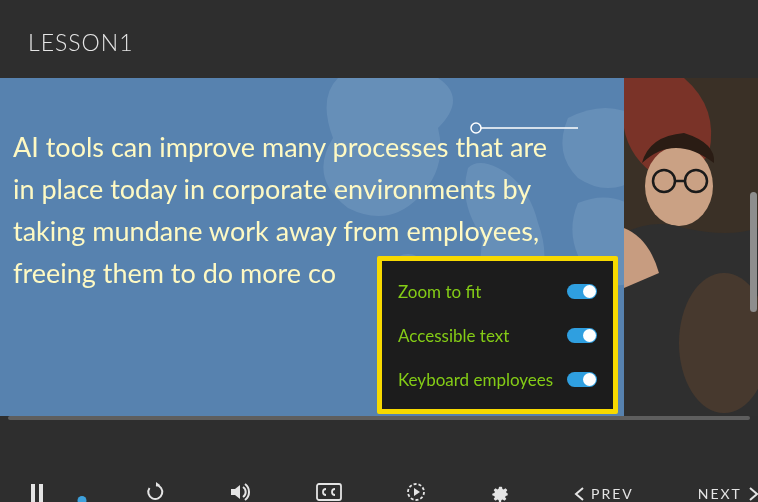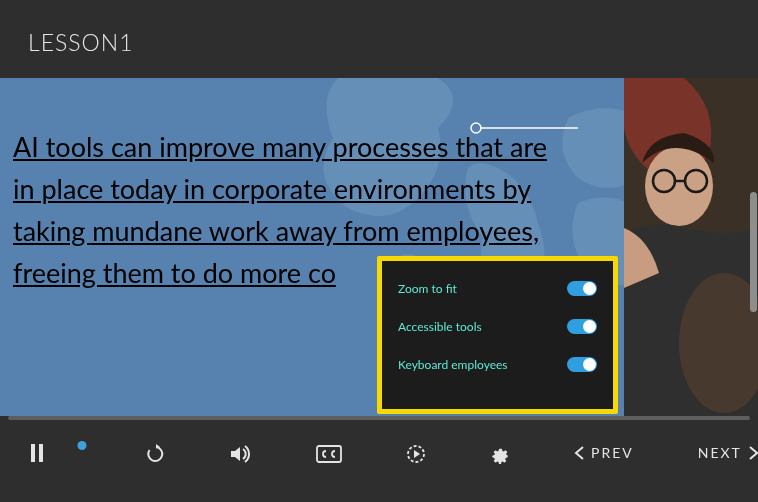--- a/index.html
+++ b/index.html
@@ -3,30 +3,30 @@
 <meta charset="utf-8">
 <style>
   * { box-sizing: border-box; margin: 0; padding: 0; }
   html, body { width: 758px; height: 502px; overflow: hidden; font-family: 'Segoe UI', 'Lato', Arial, sans-serif; background: #fff; }
   .frame { position: relative; width: 758px; height: 502px; background: #2e2e2e; }
   .header { position: absolute; left: 28px; top: 28px; color: #e6e6e6; font-size: 23px; letter-spacing: 1px; font-weight: 300; }
   .slide-wrap { position: absolute; left: 0; top: 78px; width: 758px; height: 338px; background: #5782af; overflow: hidden; }
   .map { position: absolute; right: 0; top: -40px; width: 480px; height: 340px; opacity: 0.35; }
   .map svg { width: 100%; height: 100%; }
   .callout-line { position: absolute; left: 468px; top: 40px; }
-  .slide-text { position: absolute; left: 13px; top: 48px; width: 560px; color: #000000; font-size: 27px; line-height: 1.55; font-weight: 400; text-decoration: underline; }
+  .slide-text { position: absolute; left: 13px; top: 48px; width: 560px; color: #fef9c3; font-size: 27px; line-height: 1.55; font-weight: 400; }
   .photo { position: absolute; right: 0; top: 0; width: 134px; height: 338px; background: #3d3228; overflow: hidden; }
   .photo svg { width: 134px; height: 338px; display: block; }
   .progress-strip { position: absolute; left: 8px; top: 416px; width: 742px; height: 4px; background: #5e5e5e; border-radius: 2px; }
   .settings-panel { position: absolute; left: 377px; top: 256px; width: 241px; height: 158px; background: #1c1c1c; border: 5px solid #f7d900; border-radius: 2px; padding: 20px 16px 4px 16px; display: flex; flex-direction: column; gap: 23px; }
   .settings-row { display: flex; align-items: center; justify-content: space-between; }
-  .settings-label { color: #5eead4; font-size: 12px; text-align: center; }
+  .settings-label { color: #84cc16; font-size: 17px; text-align: center; }
   .toggle { position: relative; width: 30px; height: 15px; background: #2f9fe0; border-radius: 10px; cursor: pointer; }
   .toggle .knob { position: absolute; right: 1px; top: 1px; width: 13px; height: 13px; background: #fff; border-radius: 50%; }
-  .controls { position: absolute; left: 0; bottom: 0; width: 676px; height: 58px; display: flex; align-items: flex-start; padding: 0 30px; color: #eaeaea; gap: 32px; }
+  .controls { position: absolute; left: 0; bottom: 0; width: 676px; height: 58px; display: flex; align-items: flex-end; padding: 0 30px; color: #eaeaea; gap: 32px; }
   .ctrl-btn { display: flex; align-items: center; justify-content: center; cursor: pointer; color: #e4e4e4; }
   .ctrl-btn svg { display: block; }
   .seekbar { position: relative; width: 138px; height: 3px; background: #555; border-radius: 2px; margin-left: 6px; }
   .seekbar .fill { position: absolute; left: 0; top: 0; height: 3px; background: #3ea1dc; border-radius: 2px; }
   .seekbar .handle { position: absolute; top: -3px; width: 9px; height: 9px; background: #3ea1dc; border-radius: 50%; transform: translateX(-50%); }
   .spacer { flex: 1; }
   .nav-btn { display: flex; align-items: center; gap: 6px; cursor: pointer; color: #e4e4e4; font-size: 14px; letter-spacing: 2px; font-weight: 400; }
   .scrollbar { position: absolute; right: 1px; top: 192px; width: 7px; height: 120px; background: #8e8e8e; border-radius: 4px; }
 </style>
 </head>
@@ -80,21 +80,21 @@
   <div class="scrollbar"></div>
 
   <div class="settings-panel">
     <div class="settings-row">
       <span class="settings-label">Zoom to fit</span>
       <div class="toggle">
           <div class="knob"></div>
         </div>
     </div>
     <div class="settings-row">
-      <span class="settings-label">Accessible tools</span>
+      <span class="settings-label">Accessible text</span>
       <div class="toggle">
           <div class="knob"></div>
         </div>
     </div>
     <div class="settings-row">
       <span class="settings-label">Keyboard employees</span>
       <div class="toggle">
           <div class="knob"></div>
         </div>
     </div>

